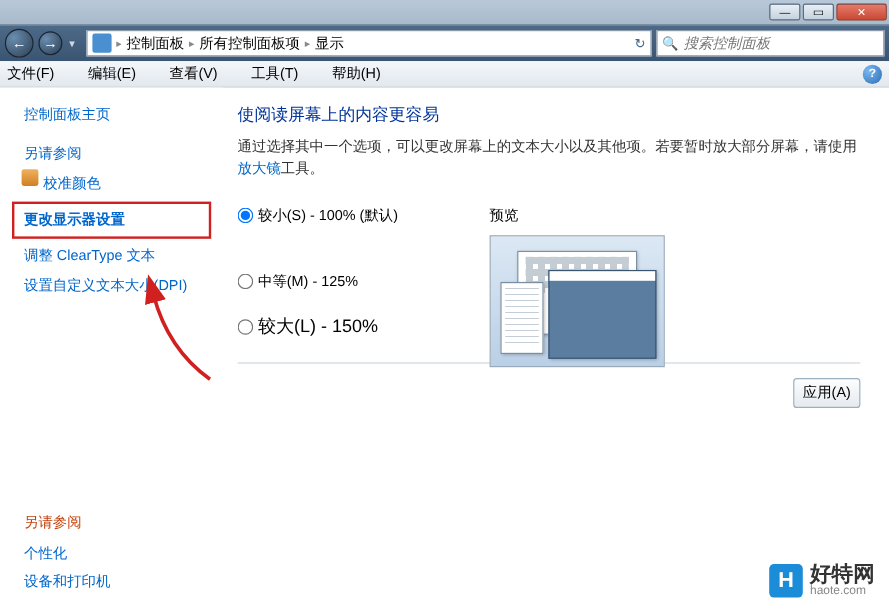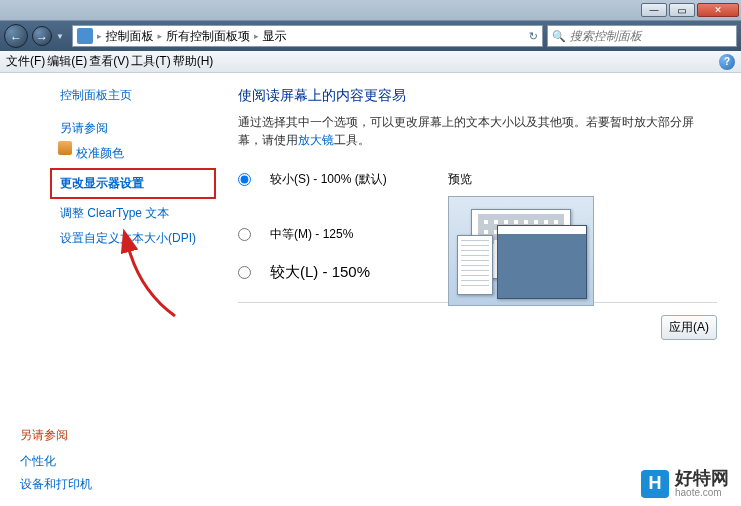--- a/index.html
+++ b/index.html
@@ -18,41 +18,41 @@
 .addr-bar { flex: 1; height: 22px; background: #fff; border: 1px solid #8a9aab; display: flex; align-items: center; padding: 0 4px; gap: 4px; }
 .addr-icon { width: 16px; height: 16px; background: #4a8fd0; border-radius: 2px; }
 .addr-sep { color: #888; font-size: 9px; }
 .addr-part { color: #000; }
 .addr-part.link { cursor: pointer; }
 .addr-refresh { color: #4a6a8a; font-size: 11px; margin-left: auto; cursor: pointer; }
 .search-box { width: 190px; height: 22px; background: #fff; border: 1px solid #8a9aab; display: flex; align-items: center; padding: 0 4px; gap: 4px; }
 .search-icon { color: #7a8a9a; font-size: 11px; }
 .search-input { flex: 1; border: none; outline: none; font-size: 12px; color: #888; font-style: italic; }
 
-.menubar { height: 22px; background: linear-gradient(to bottom, #f4f7fa, #e2e8ef); border-bottom: 1px solid #c5cfd8; display: flex; align-items: center; padding: 0 6px; gap: 2px; }
+.menubar { height: 22px; background: linear-gradient(to bottom, #f4f7fa, #e2e8ef); border-bottom: 1px solid #c5cfd8; display: flex; align-items: center; padding: 0 6px; gap: 28px; }
 .menu-item { cursor: pointer; }
 .help-icon { margin-left: auto; width: 16px; height: 16px; border-radius: 50%; background: radial-gradient(circle at 30% 30%, #7ab8f0, #2a6db5); color: #fff; display: flex; align-items: center; justify-content: center; font-size: 10px; font-weight: bold; }
 
 .content { display: flex; height: calc(100% - 73px); position: relative; }
-.sidebar { width: 186px; background: #fff; padding: 10px 0; margin-left: 40px; }
+.sidebar { width: 186px; background: #fff; padding: 10px 0; }
 .side-link { display: block; padding: 4px 20px; color: #0066cc; cursor: pointer; }
 .side-indent { padding-left: 18px; display: flex; align-items: flex-start; gap: 4px; }
 .side-badge { width: 14px; height: 14px; background: linear-gradient(to bottom, #f0b060, #d08020); border-radius: 2px; display: inline-block; }
 .side-highlight { border: 2px solid #d02020; margin: 2px 10px; padding: 4px 8px; }
 .side-highlight .side-link { padding: 1px 0; font-weight: bold; }
 .side-bottom { position: absolute; bottom: 10px; left: 0; width: 186px; padding: 0 20px; }
 .side-bottom-title { color: #c2410c; margin-bottom: 6px; }
 .side-bottom .side-link { padding: 3px 0; }
 
 .main { flex: 1; padding: 14px 24px 14px 12px; position: relative; }
 .main-title { color: #003399; font-size: 14px; margin-bottom: 8px; }
 .main-desc { color: #333; line-height: 1.5; margin-bottom: 22px; }
 .main-desc a { color: #0066cc; text-decoration: none; }
 .radio-row { display: flex; align-items: flex-start; margin-bottom: 20px; }
-.radio-group { flex: 0 0 210px; display: flex; align-items: center; gap: 19px; }
+.radio-group { flex: 0 0 210px; display: flex; align-items: center; gap: 4px; }
 .radio-input { width: 13px; height: 13px; }
 .radio-label { color: #000; }
 .preview-col { flex: 1; }
 .preview-title { margin-bottom: 8px; }
 .preview-box { width: 146px; height: 110px; border: 1px solid #9ab; background: linear-gradient(to bottom, #dce8f4, #bad0e6); position: relative; overflow: hidden; }
 .pv-win1 { position: absolute; top: 12px; left: 22px; width: 100px; height: 70px; background: #fff; border: 1px solid #7a8fa3; box-shadow: 1px 1px 3px rgba(0,0,0,.3); }
 .pv-win1::before { content:""; position: absolute; top: 4px; left: 6px; right: 6px; height: 30px; background: repeating-linear-gradient(to right, #8a9aab, #8a9aab 6px, transparent 6px, transparent 10px), repeating-linear-gradient(to bottom, #8a9aab, #8a9aab 6px, transparent 6px, transparent 10px); background-size: 100% 100%; opacity: .5; }
 .pv-win2 { position: absolute; top: 38px; left: 8px; width: 36px; height: 60px; background: #fff; border: 1px solid #7a8fa3; box-shadow: 1px 1px 3px rgba(0,0,0,.3); }
 .pv-win2::before { content:""; position: absolute; top: 4px; left: 3px; right: 3px; bottom: 4px; background: repeating-linear-gradient(to bottom, #8a9aab 0, #8a9aab 1px, transparent 1px, transparent 5px); opacity: .5; }
 .pv-win3 { position: absolute; top: 28px; left: 48px; width: 90px; height: 74px; background: #5a7da0; border: 1px solid #3a5572; box-shadow: 1px 1px 3px rgba(0,0,0,.3); }

